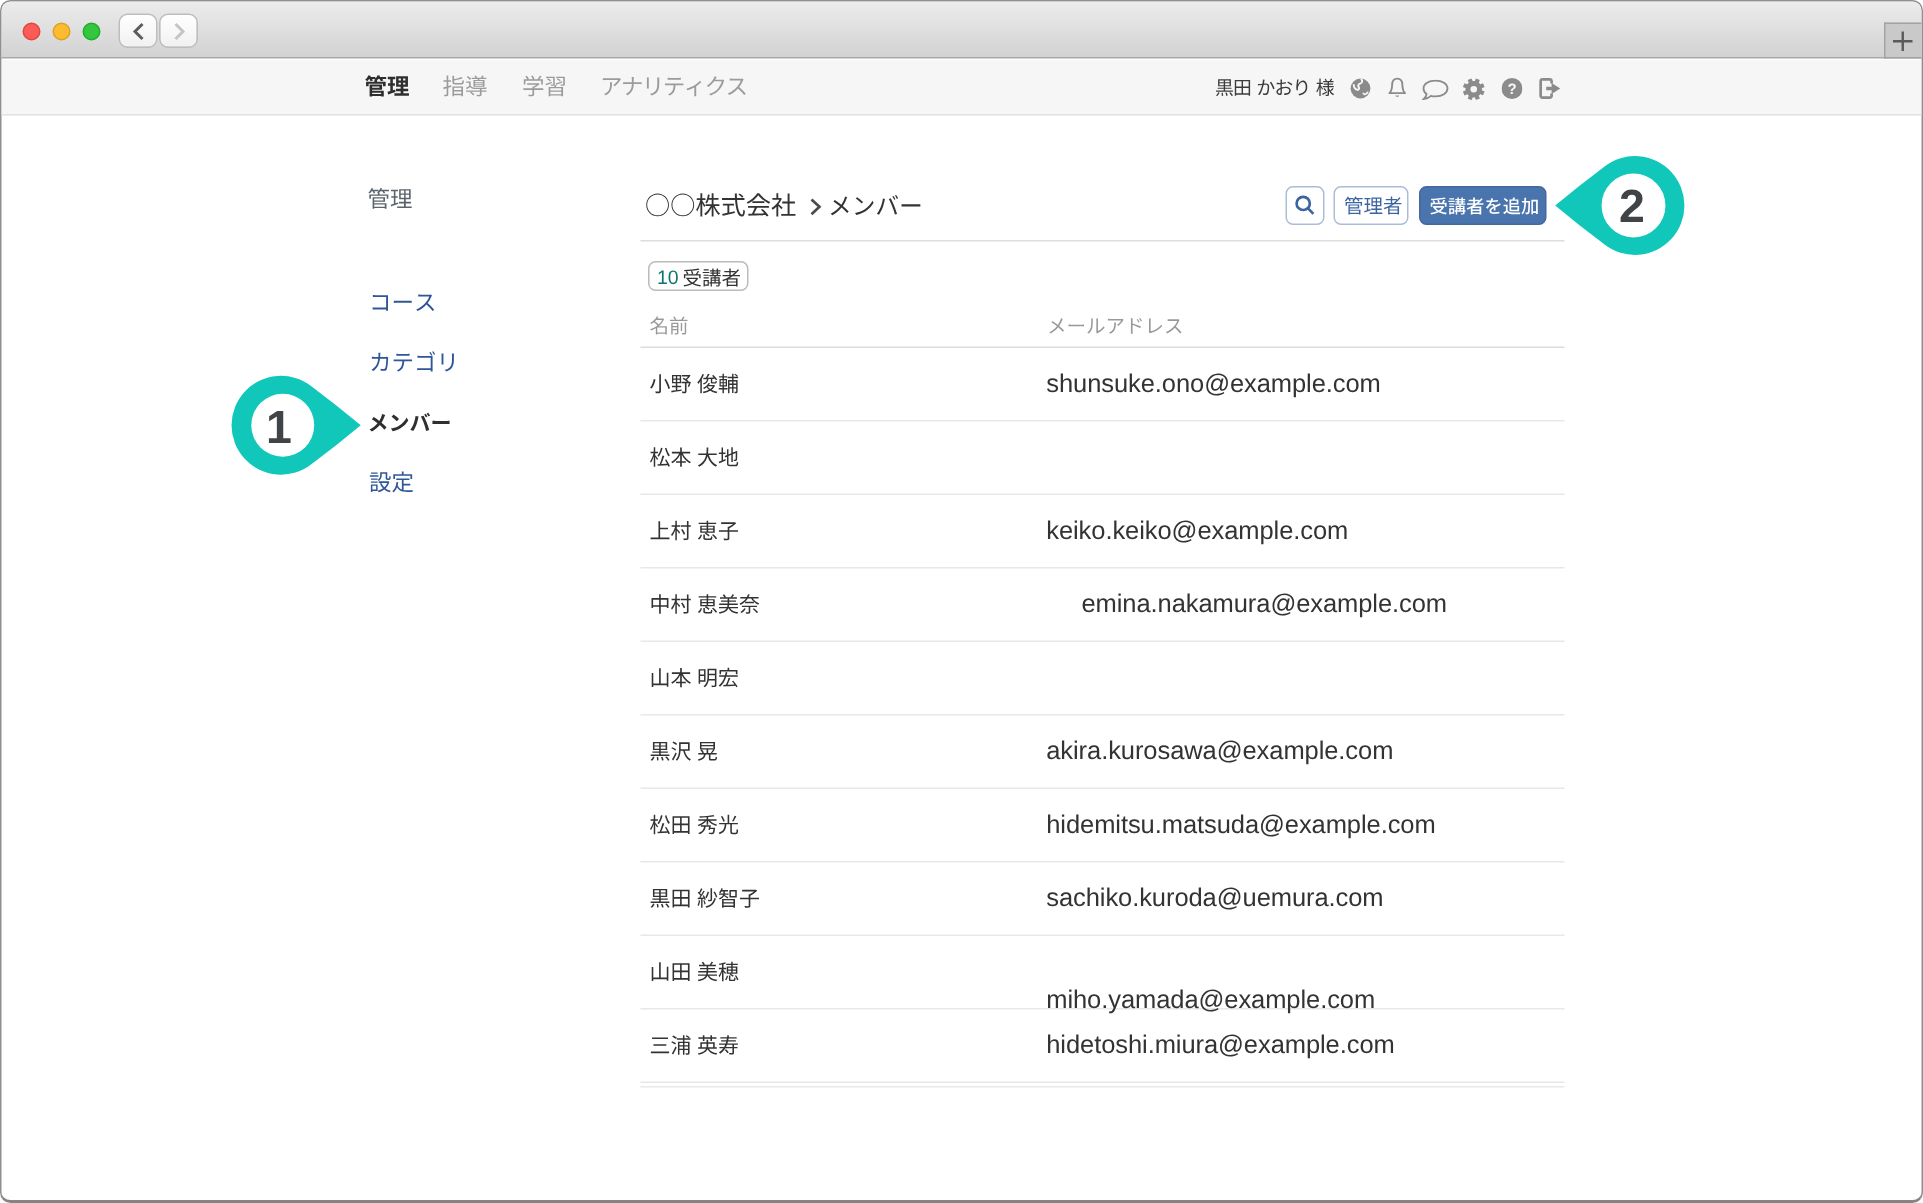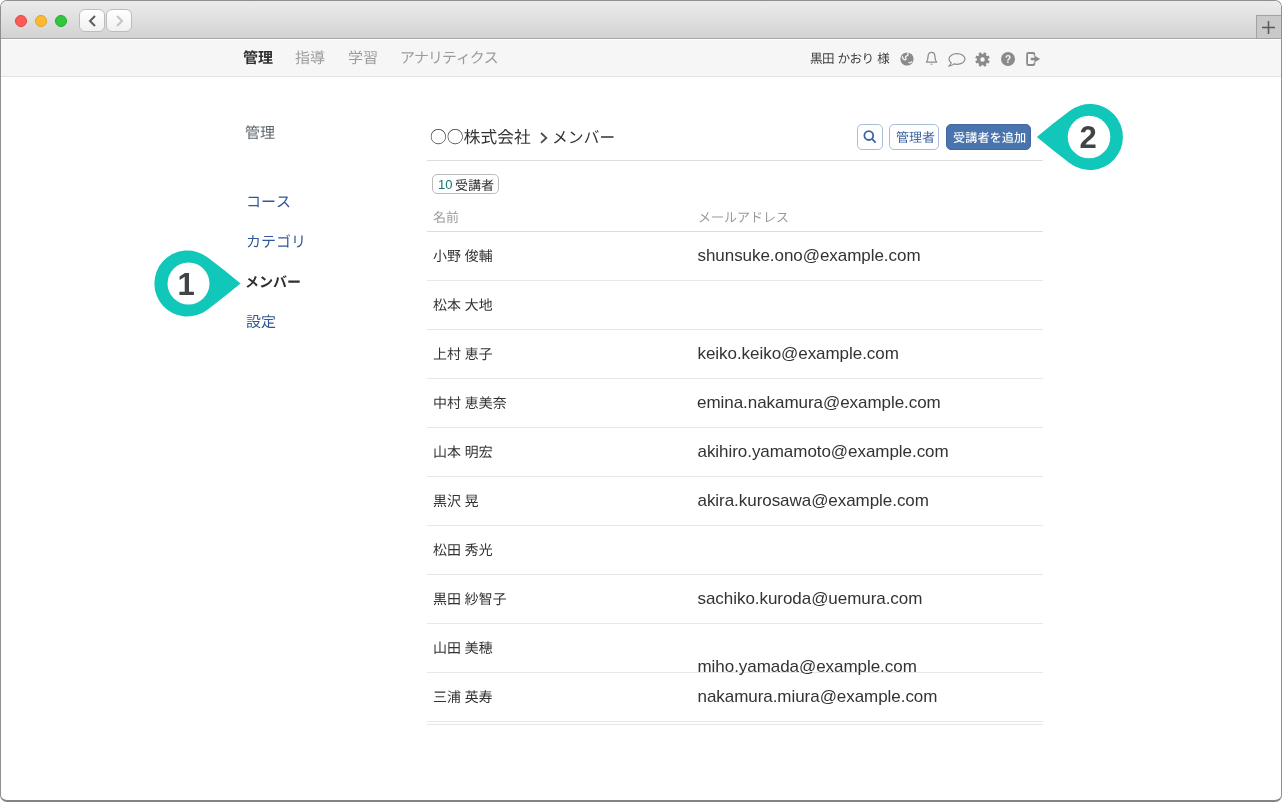--- a/index.html
+++ b/index.html
@@ -148,44 +148,44 @@
 <svg style="position:absolute;left:431.8px;top:309.4px;overflow:visible" width="1" height="1">
       <path transform="scale(0.014000,-0.014000)" fill="#333" d="M546 821C514 674 458 534 380 445C399 434 432 409 445 396C523 494 586 645 623 805ZM802 823L734 801C775 658 844 493 910 400C925 420 953 447 972 460C909 541 838 692 802 823ZM737 236C771 183 808 120 838 61L560 45C608 155 663 308 704 430L618 452C588 328 533 155 483 40L380 35L393 -41L871 -7C884 -35 894 -60 901 -82L972 -46C941 37 868 168 801 267ZM202 840L202 626L52 626L52 555L193 555C161 417 94 260 27 175C40 158 59 128 67 108C117 175 166 285 202 399L202 -79L273 -79L273 381C307 331 347 269 365 235L411 294C391 322 302 436 273 468L273 555L403 555L403 626L273 626L273 840ZM1460 839L1460 629L1065 629L1065 553L1413 553C1328 381 1183 219 1031 140C1048 125 1072 97 1085 78C1231 164 1368 315 1460 489L1460 183L1264 183L1264 107L1460 107L1460 -80L1539 -80L1539 107L1730 107L1730 183L1539 183L1539 488C1629 315 1765 163 1915 80C1928 101 1954 131 1972 146C1814 223 1670 381 1585 553L1937 553L1937 629L1539 629L1539 839ZM2721 839C2720 760 2721 659 2706 553L2322 553L2322 476L2693 476C2653 286 2553 92 2303 -16C2324 -32 2348 -59 2360 -78C2604 34 2712 226 2761 419C2839 191 2968 14 3162 -78C3175 -56 3199 -25 3218 -8C3024 73 2893 255 2823 476L3202 476L3202 553L2786 553C2800 658 2801 758 2802 839ZM3689 747L3689 473L3581 428L3609 361L3689 395L3689 79C3689 -30 3722 -57 3837 -57C3863 -57 4056 -57 4084 -57C4188 -57 4213 -13 4224 125C4204 128 4174 140 4157 153C4150 38 4140 11 4081 11C4041 11 3873 11 3840 11C3773 11 3761 22 3761 77L3761 426L3895 483L3895 143L3966 143L3966 513L4106 573C4106 412 4104 301 4099 277C4094 254 4085 250 4069 250C4059 250 4026 250 4002 252C4011 235 4017 206 4020 186C4048 186 4088 186 4114 194C4144 201 4163 219 4169 260C4176 299 4178 449 4178 637L4182 651L4129 671L4115 660L4100 646L3966 590L3966 840L3895 840L3895 560L3761 504L3761 747ZM3293 154L3323 79C3411 118 3525 169 3632 219L3615 286L3501 238L3501 528L3619 528L3619 599L3501 599L3501 828L3430 828L3430 599L3302 599L3302 528L3430 528L3430 208C3378 187 3331 168 3293 154Z"></path>
     </svg>
 <svg style="position:absolute;left:431.8px;top:358.4px;overflow:visible" width="1" height="1">
       <path transform="scale(0.014000,-0.014000)" fill="#333" d="M427 825L427 43L51 43L51 -32L950 -32L950 43L506 43L506 441L881 441L881 516L506 516L506 825ZM1504 422C1557 345 1611 243 1631 178L1699 213C1678 278 1622 377 1566 451ZM1782 839L1782 627L1483 627L1483 555L1782 555L1782 23C1782 4 1775 -1 1757 -2C1737 -2 1674 -3 1606 -1C1618 -23 1630 -58 1634 -80C1720 -80 1778 -78 1811 -65C1844 -53 1858 -30 1858 23L1858 555L1966 555L1966 627L1858 627L1858 839ZM1230 840L1230 626L1052 626L1052 554L1219 554C1181 415 1104 260 1028 175C1042 157 1061 126 1070 105C1129 175 1187 290 1230 409L1230 -79L1302 -79L1302 376C1341 328 1389 266 1410 232L1458 295C1436 323 1335 432 1302 463L1302 554L1453 554L1453 626L1302 626L1302 840ZM2563 193L2563 31C2563 -46 2589 -67 2692 -67C2714 -67 2860 -67 2883 -67C2966 -67 2988 -39 2998 77C2978 81 2946 92 2931 104C2927 14 2919 2 2877 2C2844 2 2722 2 2698 2C2646 2 2637 6 2637 32L2637 193ZM2976 167C3050 108 3125 22 3155 -40L3221 -2C3189 62 3110 145 3036 202ZM2436 196C2414 120 2369 43 2300 -1L2358 -49C2434 2 2476 90 2501 172ZM2487 415L2720 415L2720 331L2487 331ZM2794 415L3031 415L3031 331L2794 331ZM2487 554L2720 554L2720 471L2487 471ZM2794 554L3031 554L3031 471L2794 471ZM2339 755L2339 688L2720 688L2720 613L2416 613L2416 272L2678 272L2632 231C2698 197 2774 142 2810 101L2862 150C2825 191 2752 241 2687 272L3105 272L3105 613L2794 613L2794 688L3176 688L3176 755L2794 755L2794 840L2720 840L2720 755ZM3411 771L3411 696L3978 696C3918 646 3841 593 3770 554L3723 554L3723 393L3307 393L3307 318L3723 318L3723 18C3723 0 3717 -5 3696 -7C3673 -7 3599 -8 3519 -5C3531 -27 3546 -60 3551 -82C3647 -83 3712 -81 3750 -68C3788 -56 3801 -34 3801 17L3801 318L4215 318L4215 393L3801 393L3801 492C3913 553 4045 646 4131 732L4074 775L4057 771Z"></path>
     </svg>
 <div class="email" style="left:696.5px;top:342.6px;line-height:20px;letter-spacing:-0.05px">keiko.keiko@example.com</div>
 <svg style="position:absolute;left:431.8px;top:407.4px;overflow:visible" width="1" height="1">
       <path transform="scale(0.014000,-0.014000)" fill="#333" d="M458 840L458 661L96 661L96 186L171 186L171 248L458 248L458 -79L537 -79L537 248L825 248L825 191L902 191L902 661L537 661L537 840ZM171 322L171 588L458 588L458 322ZM825 322L537 322L537 588L825 588ZM1504 422C1557 345 1611 243 1631 178L1699 213C1678 278 1622 377 1566 451ZM1782 839L1782 627L1483 627L1483 555L1782 555L1782 23C1782 4 1775 -1 1757 -2C1737 -2 1674 -3 1606 -1C1618 -23 1630 -58 1634 -80C1720 -80 1778 -78 1811 -65C1844 -53 1858 -30 1858 23L1858 555L1966 555L1966 627L1858 627L1858 839ZM1230 840L1230 626L1052 626L1052 554L1219 554C1181 415 1104 260 1028 175C1042 157 1061 126 1070 105C1129 175 1187 290 1230 409L1230 -79L1302 -79L1302 376C1341 328 1389 266 1410 232L1458 295C1436 323 1335 432 1302 463L1302 554L1453 554L1453 626L1302 626L1302 840ZM2563 193L2563 31C2563 -46 2589 -67 2692 -67C2714 -67 2860 -67 2883 -67C2966 -67 2988 -39 2998 77C2978 81 2946 92 2931 104C2927 14 2919 2 2877 2C2844 2 2722 2 2698 2C2646 2 2637 6 2637 32L2637 193ZM2976 167C3050 108 3125 22 3155 -40L3221 -2C3189 62 3110 145 3036 202ZM2436 196C2414 120 2369 43 2300 -1L2358 -49C2434 2 2476 90 2501 172ZM2487 415L2720 415L2720 331L2487 331ZM2794 415L3031 415L3031 331L2794 331ZM2487 554L2720 554L2720 471L2487 471ZM2794 554L3031 554L3031 471L2794 471ZM2339 755L2339 688L2720 688L2720 613L2416 613L2416 272L2678 272L2632 231C2698 197 2774 142 2810 101L2862 150C2825 191 2752 241 2687 272L3105 272L3105 613L2794 613L2794 688L3176 688L3176 755L2794 755L2794 840L2720 840L2720 755ZM3955 842C3935 804 3897 748 3868 713L3906 700L3604 700L3638 715C3623 753 3588 805 3551 842L3485 814C3516 781 3547 736 3562 700L3358 700L3358 633L3720 633L3720 551L3407 551L3407 486L3720 486L3720 402L3318 402L3318 334L3714 334C3710 300 3704 269 3697 241L3310 241L3310 174L3671 174C3623 79 3522 20 3297 -13C3311 -29 3329 -60 3335 -80C3595 -38 3705 44 3756 174L3761 174C3833 22 3966 -53 4181 -81C4191 -60 4211 -29 4227 -12C4034 7 3906 63 3839 174L4213 174L4213 241L3777 241C3783 270 3788 301 3793 334L4202 334L4202 402L3796 402L3796 486L4118 486L4118 551L3796 551L3796 633L4163 633L4163 700L3941 700C3970 731 4004 775 4033 818ZM4515 180C4472 111 4399 42 4328 -3C4345 -13 4374 -38 4388 -51C4458 0 4537 79 4587 158ZM4913 144C4983 85 5068 1 5108 -53L5172 -12C5130 41 5043 123 4972 180ZM4690 841C4678 798 4660 754 4637 710L4326 710L4326 641L4593 641C4525 545 4424 457 4285 395C4301 383 4326 356 4336 337C4420 378 4492 428 4551 484C4603 533 4647 586 4682 641L4839 641C4874 585 4920 531 4971 484C5034 426 5106 377 5178 346C5190 365 5213 393 5229 407C5112 451 4991 541 4918 641L5195 641L5195 710L4721 710C4742 750 4758 790 4771 830ZM4400 302L4400 236L4722 236L4722 1C4722 -12 4718 -15 4703 -16C4687 -17 4634 -17 4576 -15C4587 -34 4599 -61 4603 -80C4678 -80 4726 -80 4757 -70C4789 -59 4798 -40 4798 0L4798 236L5121 236L5121 302ZM4971 484L4551 484L4551 417L4971 417Z"></path>
     </svg>
-<div class="email" style="left:696px;top:391.6px;line-height:20px;letter-spacing:-0.05px">emina.nakamura@example.com</div>
+<div class="email" style="left:720px;top:391.6px;line-height:20px;letter-spacing:-0.05px">emina.nakamura@example.com</div>
 <svg style="position:absolute;left:431.8px;top:456.4px;overflow:visible" width="1" height="1">
       <path transform="scale(0.014000,-0.014000)" fill="#333" d="M822 602L822 90L535 90L535 819L457 819L457 90L181 90L181 601L105 601L105 -68L181 -68L181 13L822 13L822 -64L898 -64L898 602ZM1460 839L1460 629L1065 629L1065 553L1413 553C1328 381 1183 219 1031 140C1048 125 1072 97 1085 78C1231 164 1368 315 1460 489L1460 183L1264 183L1264 107L1460 107L1460 -80L1539 -80L1539 107L1730 107L1730 183L1539 183L1539 488C1629 315 1765 163 1915 80C1928 101 1954 131 1972 146C1814 223 1670 381 1585 553L1937 553L1937 629L1539 629L1539 839ZM2598 451L2598 252L2411 252L2411 451ZM2598 519L2411 519L2411 710L2598 710ZM2340 779L2340 88L2411 88L2411 182L2668 182L2668 779ZM3114 727L3114 554L2834 554L2834 727ZM2761 797L2761 441C2761 285 2744 94 2574 -35C2590 -46 2618 -71 2629 -87C2744 1 2795 122 2818 241L3114 241L3114 19C3114 1 3107 -5 3089 -5C3072 -6 3009 -7 2944 -4C2955 -25 2968 -57 2971 -78C3058 -78 3112 -76 3145 -64C3177 -52 3188 -28 3188 19L3188 797ZM3114 486L3114 309L2828 309C2833 354 2834 399 2834 440L2834 486ZM3630 642C3620 587 3608 534 3594 484L3317 484L3317 413L3573 413C3515 236 3427 95 3295 0C3313 -13 3345 -41 3357 -56C3496 55 3590 213 3653 413L4204 413L4204 484L3674 484C3686 531 3697 579 3707 630ZM3927 197C3967 154 4008 103 4045 52L3714 35C3759 126 3809 251 3847 355L3768 373C3738 269 3684 126 3637 31L3516 26L3524 -49C3670 -41 3884 -30 4091 -16C4107 -42 4120 -65 4129 -86L4195 -46C4156 31 4067 147 3987 231ZM3334 738L3334 531L3408 531L3408 669L4113 669L4113 531L4189 531L4189 738L3795 738L3795 840L3718 840L3718 738Z"></path>
     </svg>
-<div class="email" style="left:696.5px;top:440.6px;line-height:20px;letter-spacing:-0.05px">akihiro.yamamoto@example.com</div>
 <svg style="position:absolute;left:431.8px;top:505.4px;overflow:visible" width="1" height="1">
       <path transform="scale(0.014000,-0.014000)" fill="#333" d="M343 90C354 37 360 -32 360 -74L433 -65C433 -24 424 44 411 96ZM546 88C568 36 591 -32 599 -74L672 -57C663 -15 639 52 615 102ZM749 92C798 39 854 -35 879 -81L952 -52C925 -5 867 67 818 117ZM169 118C145 52 101 -14 51 -51L119 -83C172 -41 215 32 240 100ZM236 591L460 591L460 492L236 492ZM535 591L767 591L767 492L535 492ZM236 745L460 745L460 648L236 648ZM535 745L767 745L767 648L535 648ZM55 213L55 148L947 148L947 213L535 213L535 298L872 298L872 359L535 359L535 432L842 432L842 805L164 805L164 432L460 432L460 359L140 359L140 298L460 298L460 213ZM1092 778C1157 748 1235 699 1273 661L1317 723C1278 759 1198 804 1134 832ZM1038 507C1104 479 1184 432 1223 398L1265 460C1225 493 1143 538 1078 563ZM1066 -17L1131 -66C1186 28 1251 154 1300 260L1243 307C1189 193 1117 60 1066 -17ZM1484 470L1484 502L1484 719L1835 719L1835 470ZM1409 792L1409 502C1409 337 1394 116 1251 -39C1270 -47 1302 -68 1315 -83C1435 49 1472 236 1481 396L1603 396C1659 182 1759 6 1917 -81C1929 -60 1954 -29 1973 -13C1828 58 1730 213 1677 396L1912 396L1912 792ZM2475 605L3042 605L3042 517L2475 517ZM2475 748L3042 748L3042 661L2475 661ZM2403 807L2403 458L2719 458L2719 280L2538 280L2592 303C2575 345 2532 405 2491 448L2428 421C2465 379 2505 321 2522 280L2325 280L2325 211L2593 211C2571 90 2513 19 2300 -18C2315 -33 2334 -63 2341 -81C2574 -34 2645 57 2670 211L2827 211L2827 26C2827 -50 2851 -72 2947 -72C2967 -72 3088 -72 3109 -72C3186 -72 3208 -42 3217 78C3196 83 3165 94 3149 106C3145 11 3139 -4 3102 -4C3074 -4 2974 -4 2954 -4C2911 -4 2903 1 2903 27L2903 211L3199 211L3199 280L2984 280C3020 318 3062 372 3098 423L3030 455C3003 408 2955 342 2919 302L2962 280L2795 280L2795 458L3118 458L3118 807Z"></path>
     </svg>
 <div class="email" style="left:696.5px;top:489.6px;line-height:20px;letter-spacing:-0.05px">akira.kurosawa@example.com</div>
 <svg style="position:absolute;left:431.8px;top:554.4px;overflow:visible" width="1" height="1">
       <path transform="scale(0.014000,-0.014000)" fill="#333" d="M546 821C514 674 458 534 380 445C399 434 432 409 445 396C523 494 586 645 623 805ZM802 823L734 801C775 658 844 493 910 400C925 420 953 447 972 460C909 541 838 692 802 823ZM737 236C771 183 808 120 838 61L560 45C608 155 663 308 704 430L618 452C588 328 533 155 483 40L380 35L393 -41L871 -7C884 -35 894 -60 901 -82L972 -46C941 37 868 168 801 267ZM202 840L202 626L52 626L52 555L193 555C161 417 94 260 27 175C40 158 59 128 67 108C117 175 166 285 202 399L202 -79L273 -79L273 381C307 331 347 269 365 235L411 294C391 322 302 436 273 468L273 555L403 555L403 626L273 626L273 840ZM1097 771L1097 -71L1171 -71L1171 -10L1830 -10L1830 -71L1907 -71L1907 771ZM1171 66L1171 348L1456 348L1456 66ZM1830 66L1532 66L1532 348L1830 348ZM1171 423L1171 698L1456 698L1456 423ZM1830 423L1532 423L1532 698L1830 698ZM3040 837C2888 801 2608 778 2376 768C2383 752 2392 723 2393 706C2497 710 2610 717 2720 726L2720 626L2324 626L2324 558L2633 558C2545 470 2412 393 2290 353C2307 339 2328 312 2340 294C2477 344 2627 443 2720 556L2720 365L2794 365L2794 557C2887 448 3037 353 3173 304C3184 323 3206 351 3223 366C3101 402 2970 475 2882 558L3194 558L3194 626L2794 626L2794 733C2907 745 3012 760 3096 779ZM2449 341L2449 276L2596 276C2572 146 2515 38 2326 -19C2341 -34 2362 -63 2370 -81C2579 -12 2646 116 2674 276L2839 276C2829 222 2816 167 2805 126L2874 116L2885 161L3043 161C3032 57 3018 10 3001 -4C2992 -12 2981 -13 2961 -13C2939 -13 2879 -12 2820 -7C2833 -27 2842 -56 2844 -77C2903 -80 2960 -80 2987 -78C3022 -77 3042 -71 3062 -52C3090 -25 3106 40 3122 194C3123 205 3125 227 3125 227L2899 227L2921 341ZM3398 766C3449 687 3499 582 3516 516L3589 544C3570 612 3517 714 3466 791ZM4055 802C4027 723 3972 612 3929 544L3993 519C4037 584 4091 687 4133 774ZM3719 840L3719 458L3315 458L3315 387L3582 387C3566 197 3528 55 3294 -16C3311 -31 3333 -61 3341 -80C3593 3 3643 167 3661 387L3847 387L3847 32C3847 -54 3871 -78 3961 -78C3979 -78 4086 -78 4106 -78C4191 -78 4211 -35 4220 129C4199 135 4167 148 4150 161C4146 17 4140 -7 4100 -7C4076 -7 3988 -7 3969 -7C3930 -7 3922 -1 3922 32L3922 387L4208 387L4208 458L3795 458L3795 840Z"></path>
     </svg>
+<div class="email" style="left:696.5px;top:538.6px;line-height:20px;letter-spacing:-0.05px">hidemitsu.matsuda@example.com</div>
 <svg style="position:absolute;left:431.8px;top:603.4px;overflow:visible" width="1" height="1">
       <path transform="scale(0.014000,-0.014000)" fill="#333" d="M343 90C354 37 360 -32 360 -74L433 -65C433 -24 424 44 411 96ZM546 88C568 36 591 -32 599 -74L672 -57C663 -15 639 52 615 102ZM749 92C798 39 854 -35 879 -81L952 -52C925 -5 867 67 818 117ZM169 118C145 52 101 -14 51 -51L119 -83C172 -41 215 32 240 100ZM236 591L460 591L460 492L236 492ZM535 591L767 591L767 492L535 492ZM236 745L460 745L460 648L236 648ZM535 745L767 745L767 648L535 648ZM55 213L55 148L947 148L947 213L535 213L535 298L872 298L872 359L535 359L535 432L842 432L842 805L164 805L164 432L460 432L460 359L140 359L140 298L460 298L460 213ZM1097 771L1097 -71L1171 -71L1171 -10L1830 -10L1830 -71L1907 -71L1907 771ZM1171 66L1171 348L1456 348L1456 66ZM1830 66L1532 66L1532 348L1830 348ZM1171 423L1171 698L1456 698L1456 423ZM1830 423L1532 423L1532 698L1830 698ZM2906 840L2906 308C2906 295 2902 292 2888 291C2875 290 2830 290 2780 292C2791 272 2802 241 2805 221C2875 220 2917 222 2943 234C2971 247 2980 268 2980 307L2980 840ZM2762 684C2740 584 2702 482 2651 415C2669 406 2700 386 2713 375C2763 448 2807 559 2834 670ZM3043 665C3096 583 3147 472 3163 399L3229 428C3210 501 3160 610 3104 691ZM3092 380C3036 163 2910 39 2666 -18C2682 -35 2700 -62 2708 -83C2966 -13 3101 125 3159 362ZM2558 258C2584 199 2610 123 2620 73L2677 93C2667 142 2641 218 2613 275ZM2351 268C2339 180 2319 91 2285 30C2302 24 2331 10 2345 1C2377 65 2402 162 2415 257ZM2294 392L2301 324L2458 334L2458 -82L2525 -82L2525 338L2604 343C2613 321 2619 301 2623 284L2680 309C2666 364 2626 450 2585 515L2532 493C2549 466 2565 434 2579 403L2430 397C2498 485 2574 602 2631 697L2568 726C2541 672 2505 608 2465 546C2450 566 2429 589 2407 612C2444 667 2487 747 2521 813L2455 840C2434 784 2398 709 2366 653L2336 679L2298 629C2344 588 2396 531 2427 487C2405 453 2382 421 2361 394ZM3875 691L4083 691L4083 478L3875 478ZM3805 759L3805 410L4156 410L4156 759ZM3529 118L3995 118L3995 19L3529 19ZM3529 177L3529 271L3995 271L3995 177ZM3455 333L3455 -80L3529 -80L3529 -43L3995 -43L3995 -78L4071 -78L4071 333ZM3422 843C3400 768 3360 693 3310 642C3327 634 3356 616 3370 605C3392 630 3413 661 3433 696L3518 696L3518 637L3516 601L3310 601L3310 539L3503 539C3481 478 3428 412 3300 362C3317 349 3339 326 3349 310C3454 357 3514 414 3548 472C3598 438 3673 384 3703 360L3755 411C3726 431 3612 501 3571 523L3576 539L3763 539L3763 601L3588 601L3589 637L3589 696L3737 696L3737 757L3464 757C3474 780 3483 805 3491 829ZM4411 771L4411 696L4978 696C4918 646 4841 593 4770 554L4723 554L4723 393L4307 393L4307 318L4723 318L4723 18C4723 0 4717 -5 4696 -7C4673 -7 4599 -8 4519 -5C4531 -27 4546 -60 4551 -82C4647 -83 4712 -81 4750 -68C4788 -56 4801 -34 4801 17L4801 318L5215 318L5215 393L4801 393L4801 492C4913 553 5045 646 5131 732L5074 775L5057 771Z"></path>
     </svg>
 <div class="email" style="left:696.5px;top:587.6px;line-height:20px;letter-spacing:-0.05px">sachiko.kuroda@uemura.com</div>
 <svg style="position:absolute;left:431.8px;top:652.4px;overflow:visible" width="1" height="1">
       <path transform="scale(0.014000,-0.014000)" fill="#333" d="M822 602L822 90L535 90L535 819L457 819L457 90L181 90L181 601L105 601L105 -68L181 -68L181 13L822 13L822 -64L898 -64L898 602ZM1097 771L1097 -71L1171 -71L1171 -10L1830 -10L1830 -71L1907 -71L1907 771ZM1171 66L1171 348L1456 348L1456 66ZM1830 66L1532 66L1532 348L1830 348ZM1171 423L1171 698L1456 698L1456 423ZM1830 423L1532 423L1532 698L1830 698ZM2955 842C2935 804 2897 748 2868 713L2906 700L2604 700L2638 715C2623 753 2588 805 2551 842L2485 814C2516 781 2547 736 2562 700L2358 700L2358 633L2720 633L2720 551L2407 551L2407 486L2720 486L2720 402L2318 402L2318 334L2714 334C2710 300 2704 269 2697 241L2310 241L2310 174L2671 174C2623 79 2522 20 2297 -13C2311 -29 2329 -60 2335 -80C2595 -38 2705 44 2756 174L2761 174C2833 22 2966 -53 3181 -81C3191 -60 3211 -29 3227 -12C3034 7 2906 63 2839 174L3213 174L3213 241L2777 241C2783 270 2788 301 2793 334L3202 334L3202 402L2796 402L2796 486L3118 486L3118 551L2796 551L2796 633L3163 633L3163 700L2941 700C2970 731 3004 775 3033 818ZM3782 195L3782 15C3782 -56 3801 -75 3882 -75C3897 -75 3990 -75 4007 -75C4072 -75 4091 -48 4099 63C4079 68 4051 79 4036 90C4033 1 4028 -11 4000 -11C3980 -11 3904 -11 3890 -11C3858 -11 3852 -6 3852 16L3852 195ZM3682 185C3667 120 3637 40 3597 -8L3655 -41C3696 11 3724 96 3741 164ZM4061 178C4110 113 4155 24 4170 -36L4234 -8C4216 52 4171 140 4119 203ZM3815 240C3870 211 3933 163 3964 127L4012 173C3982 205 3925 247 3872 275L4184 275L4184 614L3962 614L3962 688L4202 688L4202 752L3962 752L3962 840L3891 840L3891 752L3650 752L3650 688L3891 688L3891 614L3678 614L3678 275L3854 275ZM3746 418L3891 418L3891 332L3746 332ZM3962 418L4113 418L4113 332L3962 332ZM3746 557L3891 557L3891 472L3746 472ZM3962 557L4113 557L4113 472L3962 472ZM3595 824C3528 793 3407 768 3304 752C3313 736 3323 710 3326 695C3367 700 3410 706 3453 714L3453 563L3305 563L3305 493L3445 493C3409 379 3348 248 3291 176C3303 159 3321 128 3329 107C3374 166 3418 260 3453 356L3453 -80L3525 -80L3525 377C3554 335 3587 283 3601 256L3647 313C3629 338 3551 429 3525 457L3525 493L3651 493L3651 563L3525 563L3525 730C3571 741 3615 753 3651 768Z"></path>
     </svg>
 <div class="email" style="left:696.5px;top:656px;line-height:20px;letter-spacing:-0.05px">miho.yamada@example.com</div>
 <svg style="position:absolute;left:431.8px;top:701.4px;overflow:visible" width="1" height="1">
       <path transform="scale(0.014000,-0.014000)" fill="#333" d="M123 743L123 667L879 667L879 743ZM187 416L187 341L801 341L801 416ZM65 69L65 -7L934 -7L934 69ZM1724 797C1772 771 1837 729 1872 704L1916 754C1881 778 1816 816 1767 842ZM1084 777C1144 744 1223 694 1263 663L1306 725C1265 754 1185 800 1126 830ZM1038 506C1099 475 1180 428 1220 399L1263 462C1221 490 1140 533 1079 560ZM1064 -19L1129 -66C1184 28 1248 154 1297 261L1239 307C1186 192 1114 59 1064 -19ZM1355 539L1355 -79L1425 -79L1425 137L1593 137L1593 -78L1665 -78L1665 137L1835 137L1835 5C1835 -8 1831 -12 1817 -13C1804 -13 1761 -13 1713 -11C1722 -31 1732 -61 1734 -79C1804 -80 1847 -79 1873 -67C1899 -55 1907 -34 1907 5L1907 539L1665 539L1665 633L1957 633L1957 702L1665 702L1665 841L1593 841L1593 702L1305 702L1305 633L1593 633L1593 539ZM1593 305L1593 202L1425 202L1425 305ZM1665 305L1835 305L1835 202L1665 202ZM1593 370L1425 370L1425 471L1593 471ZM1665 370L1665 471L1835 471L1835 370ZM2717 627L2717 512L2420 512L2420 278L2317 278L2317 207L2691 207C2651 118 2548 37 2298 -19C2315 -36 2335 -66 2344 -82C2605 -19 2718 75 2765 181C2845 35 2981 -47 3181 -82C3191 -61 3212 -30 3229 -14C3036 13 2901 83 2829 207L3205 207L3205 278L3106 278L3106 512L2795 512L2795 627ZM2492 278L2492 446L2717 446L2717 351C2717 327 2716 302 2712 278ZM3031 278L2791 278C2794 302 2795 326 2795 350L2795 446L3031 446ZM2900 840L2900 748L2615 748L2615 840L2541 840L2541 748L2329 748L2329 680L2541 680L2541 575L2615 575L2615 680L2900 680L2900 575L2975 575L2975 680L3188 680L3188 748L2975 748L2975 840ZM3580 145C3629 98 3688 31 3715 -11L3780 33C3751 75 3691 139 3641 183ZM3706 841L3694 754L3372 754L3372 689L3684 689L3668 607L3411 607L3411 544L3653 544C3646 514 3637 485 3628 457L3313 457L3313 391L3604 391C3590 355 3575 322 3557 290L3330 290L3330 223L3516 223C3461 143 3391 78 3303 26C3322 12 3357 -19 3369 -34C3473 34 3552 119 3613 223L3949 223L3949 16C3949 1 3944 -3 3927 -4C3909 -5 3850 -5 3783 -3C3793 -24 3806 -55 3809 -76C3893 -76 3948 -75 3982 -64C4015 -51 4025 -29 4025 14L4025 223L4191 223L4191 290L4025 290L4025 391L4208 391L4208 457L3712 457C3720 485 3728 514 3736 544L4114 544L4114 607L3750 607L3766 689L4153 689L4153 754L3776 754L3787 833ZM3949 391L3949 290L3648 290C3663 322 3677 356 3690 391Z"></path>
     </svg>
-<div class="email" style="left:696.5px;top:685.6px;line-height:20px;letter-spacing:-0.05px">nakamura.miura@example.com</div>
+<div class="email" style="left:696.5px;top:685.6px;line-height:20px;letter-spacing:-0.05px">hidetoshi.miura@example.com</div>
 <svg class="abs" style="left:0;top:0;overflow:visible" width="1" height="1">
       <path d="M206.8 256.6 A33 33 0 1 0 206.8 308.4 Q223.1 296.2 239.5 282.5 Q223.1 268.8 206.8 256.6 Z" fill="#10c7ba"></path>
       <circle cx="187.5" cy="282.5" r="21" fill="#fff"></circle>
     </svg>
 <svg class="abs" style="left:0;top:0;overflow:visible" width="1" height="1">
       <path d="M1068.5 110.1 A33 33 0 1 1 1068.5 161.9 Q1052.2 149.7 1035.8 136 Q1052.2 122.3 1068.5 110.1 Z" fill="#10c7ba"></path>
       <circle cx="1088" cy="136" r="21.3" fill="#fff"></circle>
     </svg>
 <div class="abs" style="left:156.5px;top:265.7px;width:57px;text-align:center;font-size:31px;font-weight:bold;color:#404447">1</div>
 <div class="abs" style="left:1058.5px;top:118.6px;width:57px;text-align:center;font-size:31px;font-weight:bold;color:#404447">2</div>

